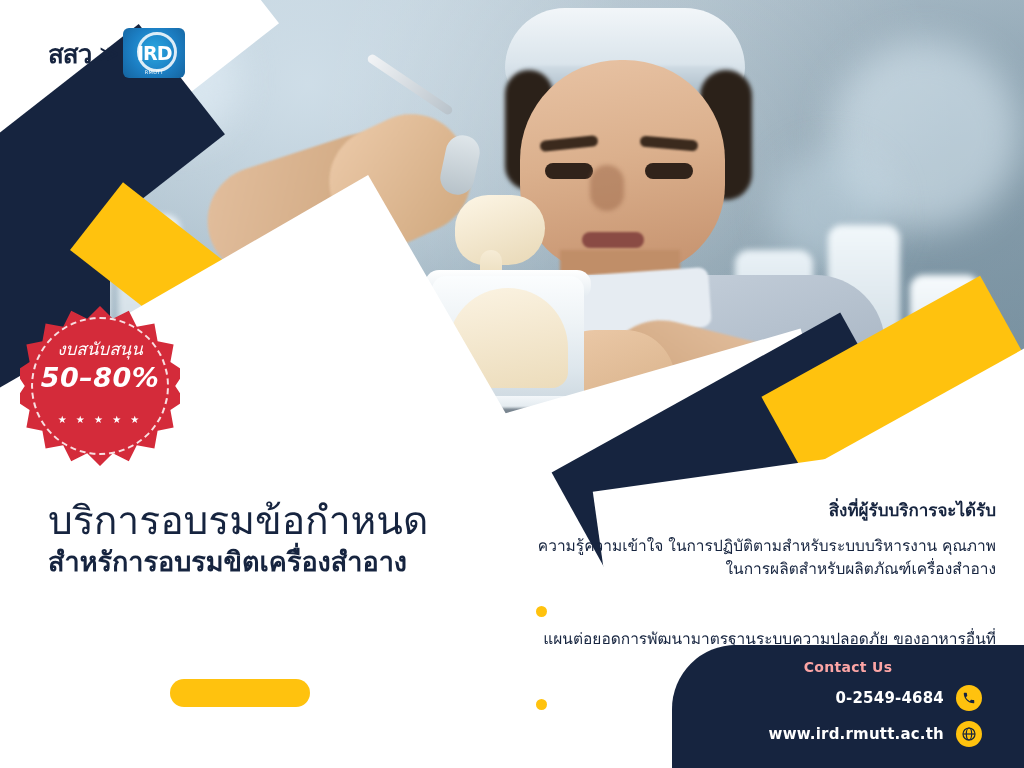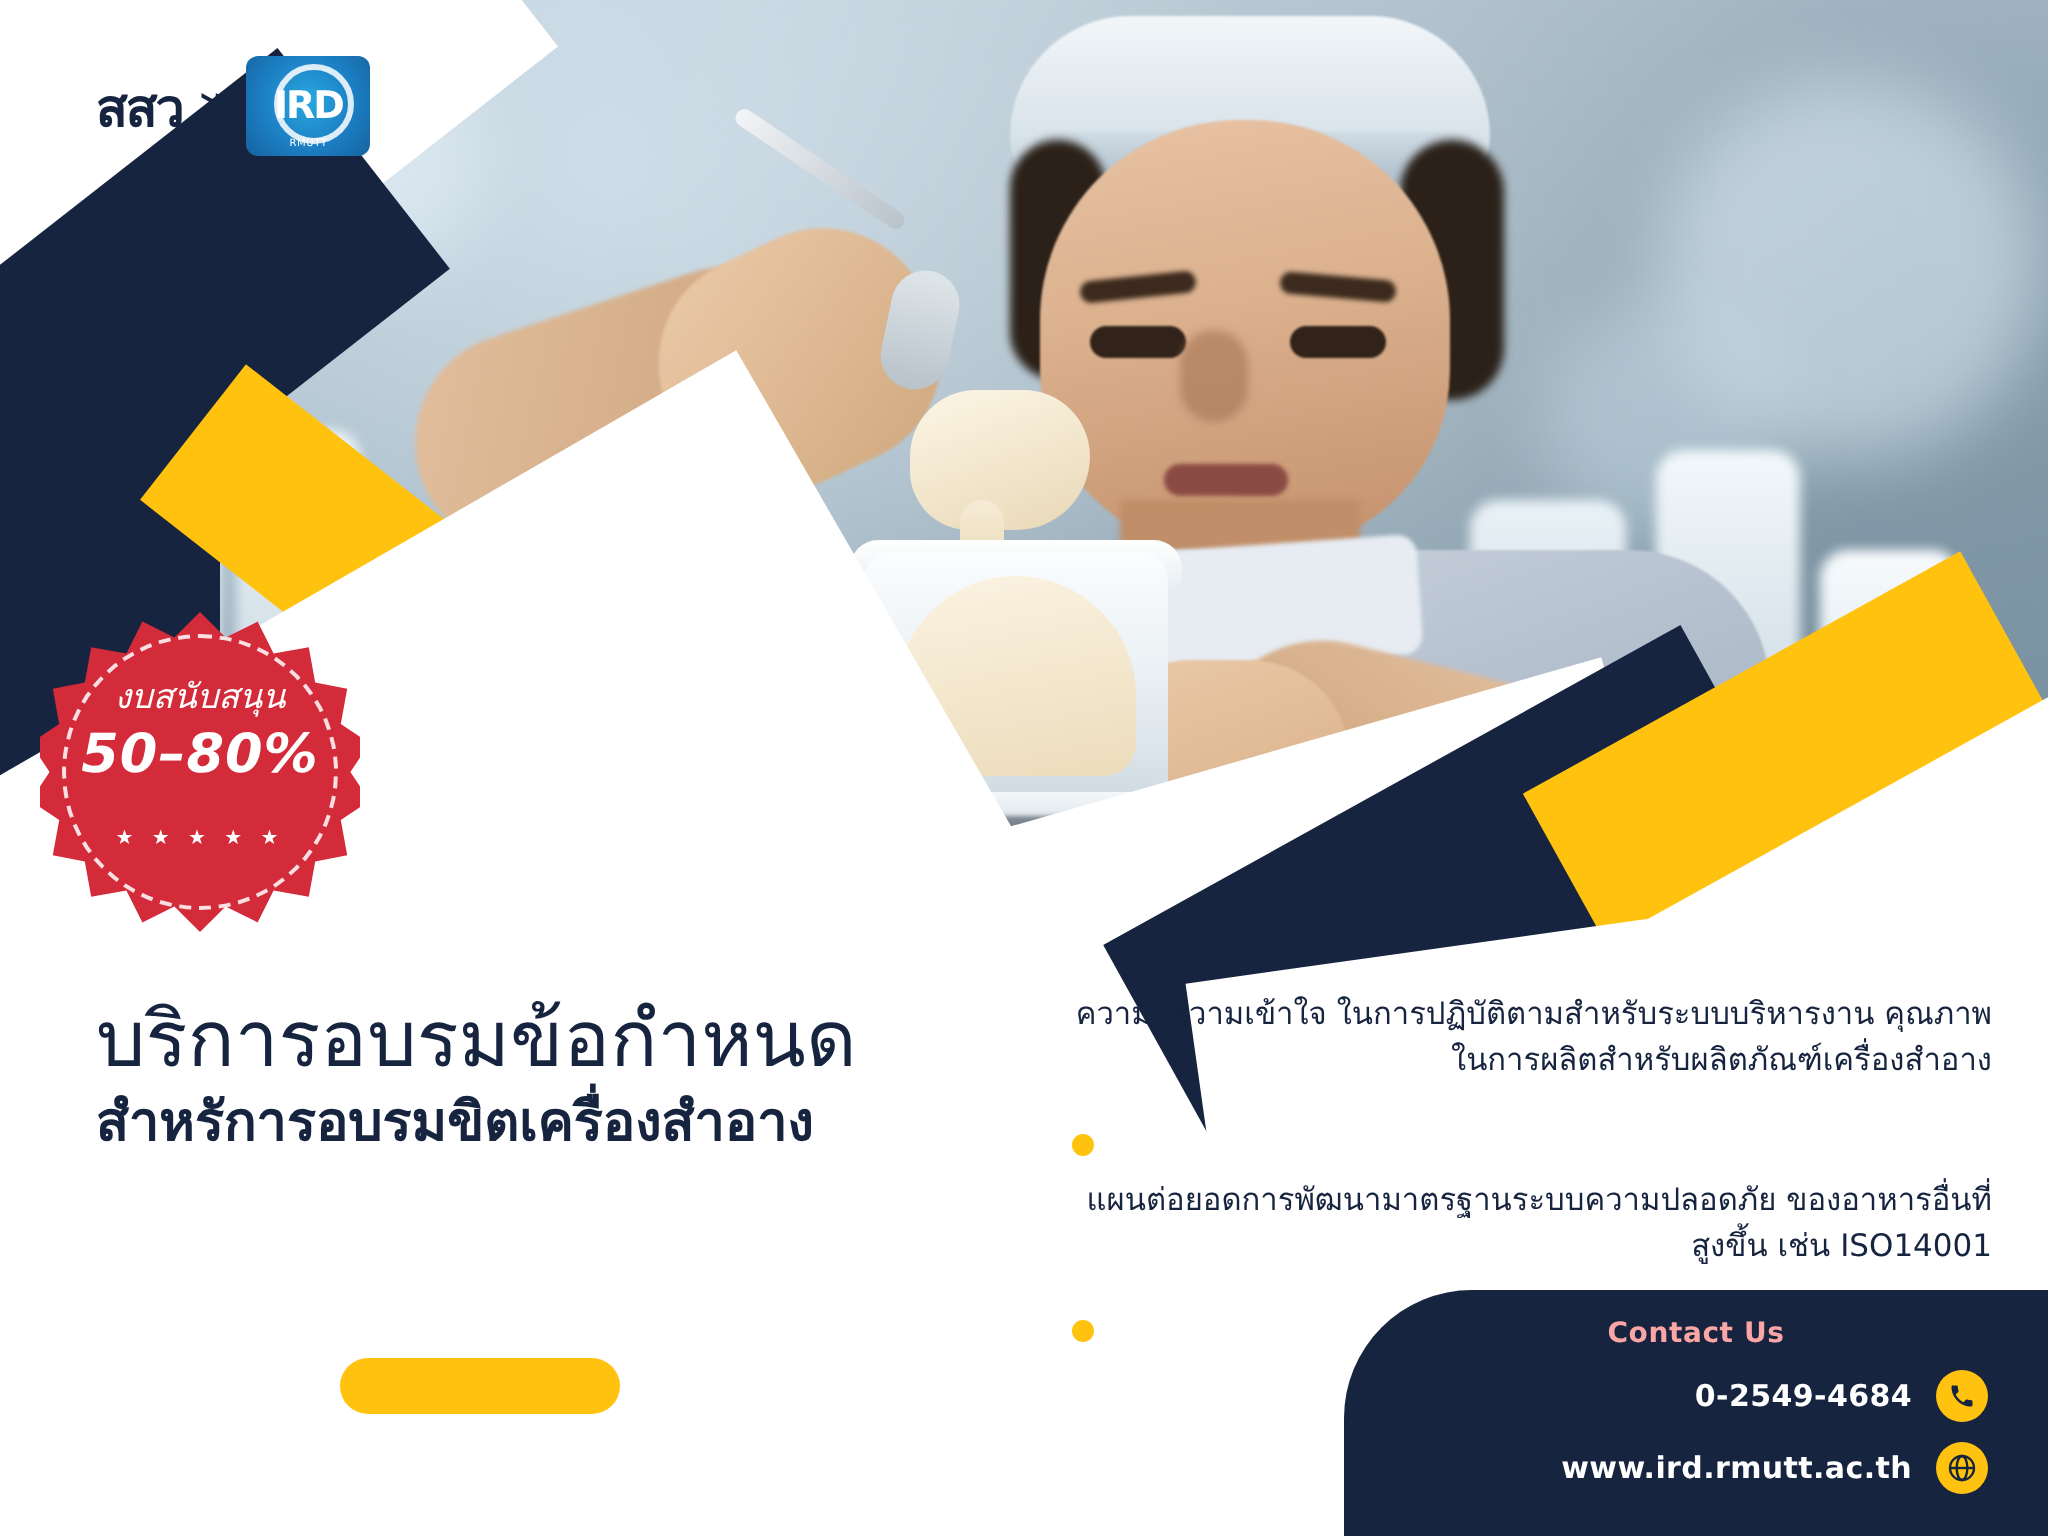--- a/index.html
+++ b/index.html
@@ -108,21 +108,21 @@
   .benefits{position:absolute;right:28px;top:496px;width:460px;text-align:right;z-index:40;}
   .benefits-title{color:#16243f;font-size:17px;font-weight:bold;margin-bottom:12px;}
   .benefit-row{display:flex;justify-content:flex-end;align-items:flex-start;gap:9px;margin-bottom:11px;flex-direction:column;}
   .benefit-text{color:#16243f;font-size:15.5px;line-height:23px;}
   .dot{width:11px;height:11px;border-radius:50%;background:#ffc20e;flex:0 0 auto;margin-top:16px;}
 
   
   .contact{position:absolute;left:672px;top:645px;width:352px;height:123px;background:#16243f;
      border-radius:64px 0 0 0;z-index:40;}
   .contact-title{color:#fca5a5;font-size:14px;font-weight:bold;text-align:center;margin-top:14px;letter-spacing:.3px;}
-  .contact-row{display:flex;align-items:center;justify-content:flex-end;gap:12px;margin-top:10px;padding-right:30px;}
+  .contact-row{display:flex;align-items:center;justify-content:flex-end;gap:12px;margin-top:10px;padding-right:42px;}
   .contact-txt{color:#ffffff;font-size:15px;font-weight:bold;letter-spacing:.2px;}
   .cicon{width:26px;height:26px;border-radius:50%;background:#ffc20e;display:flex;align-items:center;justify-content:center;color:#16243f;font-size:14px;}
 </style>
 </head>
 <body>
 
 <div id="poster">
 
   <div class="photo">
     <div class="blur-blob" style="left:-40px;top:60px;width:170px;height:170px;background:rgba(240,248,252,.75);"></div>
@@ -213,20 +213,21 @@
     <div class="badge-stars">★ ★ ★ ★ ★</div>
   </div>
 
   <div class="headline">
     <div class="h-line1">บริการอบรมข้อกำหนด</div>
     <div class="h-line3">สำหรัการอบรมขิตเครื่องสำอาง</div>
   </div>
   <div class="yellow-pill"></div>
 
   <div class="benefits">
+    <div class="benefits-title">สิ่งที่ผู้รับบริการจะได้รับ</div>
     <div class="benefit-row">
       <div class="benefit-text">ความรู้ความเข้าใจ ในการปฏิบัติตามสำหรับระบบบริหารงาน คุณภาพในการผลิตสำหรับผลิตภัณฑ์เครื่องสำอาง</div>
       <div class="dot"></div>
     </div>
     <div class="benefit-row">
       <div class="benefit-text">แผนต่อยอดการพัฒนามาตรฐานระบบความปลอดภัย ของอาหารอื่นที่สูงขึ้น เช่น ISO14001</div>
       <div class="dot"></div>
     </div>
   </div>
 

